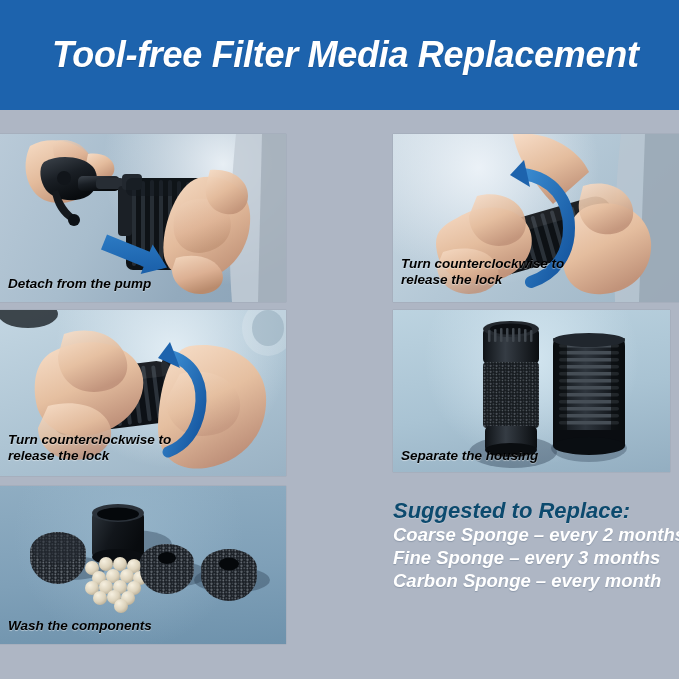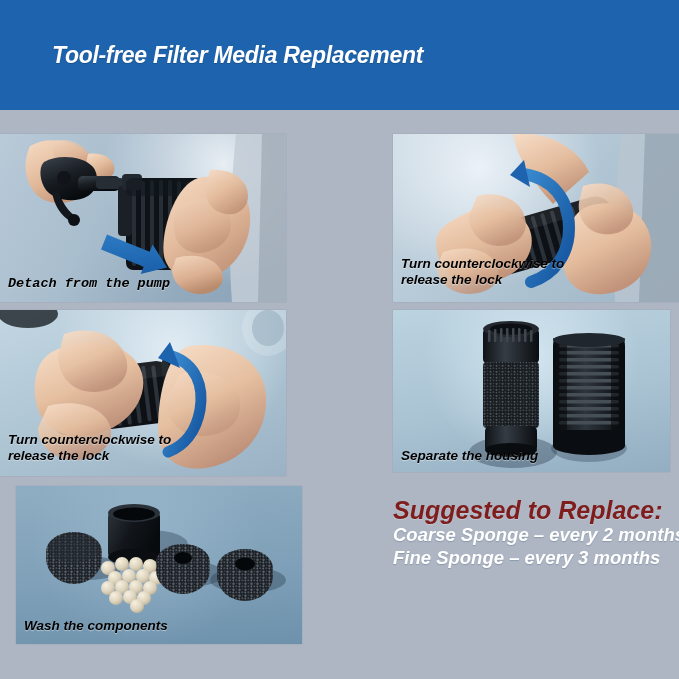--- a/index.html
+++ b/index.html
@@ -29,21 +29,21 @@
     left: 0; top: 0;
     width: 679px;
     height: 110px;
     background: #1d63ad;
     display: flex;
     align-items: center;
   }
   .header-title {
     margin-left: 52px;
     color: #ffffff;
-    font-size: 23px;
+    font-size: 36px;
     font-weight: bold;
     font-style: italic;
     letter-spacing: -0.3px;
     white-space: nowrap;
     text-shadow: 0 1px 1px rgba(0,0,0,0.18);
   }
 
   
   .panel {
     position: absolute;
@@ -61,25 +61,25 @@
     font-size: 13.5px;
     font-weight: bold;
     font-style: italic;
     line-height: 16px;
     text-shadow: 0 1px 1px rgba(255,255,255,0.45);
     z-index: 6;
     white-space: pre-line;
   }
 
   
-  #panel-detach   { left: 0px;   top: 134px; width: 286px; height: 168px; font-family: Liberation Mono, monospace; }
+  #panel-detach   { left: 0px;   top: 134px; width: 286px; height: 168px; }
   #panel-turn-a   { left: 393px; top: 134px; width: 286px; height: 168px; }
   #panel-turn-b   { left: 0px;   top: 310px; width: 286px; height: 166px; }
   #panel-separate { left: 393px; top: 310px; width: 277px; height: 162px; }
-  #panel-wash     { left: 0px;   top: 486px; width: 286px; height: 158px; margin-left: 16px; }
+  #panel-wash     { left: 0px;   top: 486px; width: 286px; height: 158px; }
 
   #panel-detach .caption   { bottom: 10px; }
   #panel-turn-a .caption   { bottom: 14px; }
   #panel-turn-b .caption   { bottom: 12px; }
   #panel-separate .caption { bottom: 8px; }
   #panel-wash .caption     { bottom: 10px; }
 
   
   .bg-studio-a {
     background:
@@ -108,22 +108,22 @@
   }
 
   
   #replace-block {
     position: absolute;
     left: 393px;
     top: 498px;
     width: 286px;
   }
   .replace-heading {
-    color: #7f1d1d;
-    font-size: 25px;
+    color: #0c4a6e;
+    font-size: 22px;
     font-weight: bold;
     font-style: italic;
     line-height: 25px;
     text-shadow: 0 1px 1px rgba(255,255,255,0.25);
   }
   .replace-line {
     color: #ffffff;
     font-size: 18.5px;
     font-weight: bold;
     font-style: italic;
@@ -474,15 +474,16 @@
         </g>
       </svg>
     </div>
     <div class="caption">Wash the components</div>
   </div>
 
   <div id="replace-block">
     <div class="replace-heading">Suggested to Replace:</div>
     <div class="replace-line">Coarse Sponge – every 2 months</div>
     <div class="replace-line">Fine Sponge – every 3 months</div>
+    <div class="replace-line">Carbon Sponge – every month</div>
   </div>
 
 </div>
 
 </body></html>

